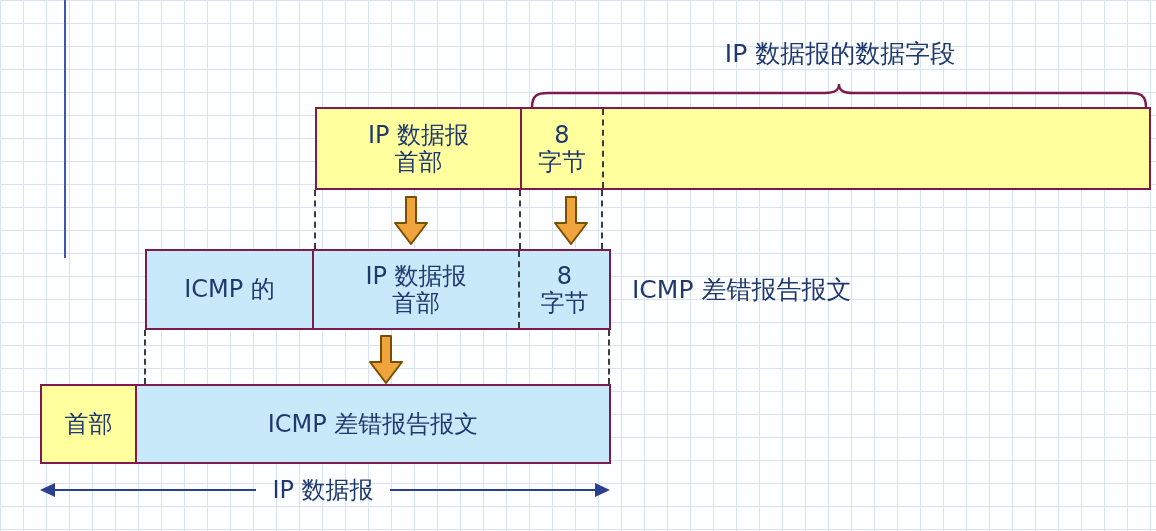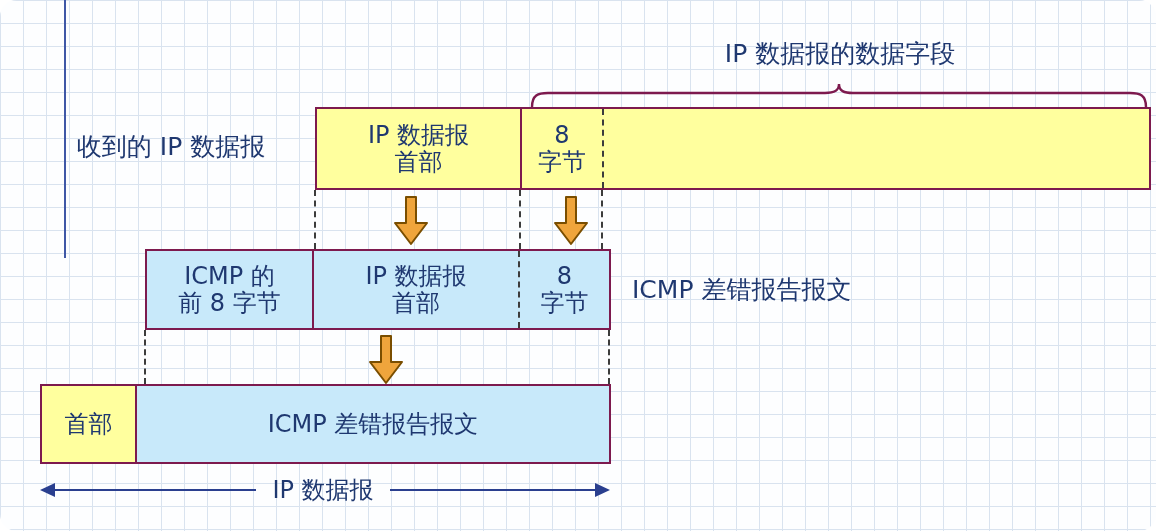--- a/index.html
+++ b/index.html
@@ -15,21 +15,20 @@
   *{box-sizing:border-box;margin:0;padding:0}
   html,body{width:1156px;height:531px;overflow:hidden}
   body{font-family:"DejaVu Sans","Liberation Sans",sans-serif}
   .stage{
     position:relative;width:1156px;height:531px;
     background-color:#fdfeff;
     background-image:
       linear-gradient(to right,#d9e3ef 1px,transparent 1px),
       linear-gradient(to bottom,#d9e3ef 1px,transparent 1px);
     background-size:23px 23px;
-    border-radius:17px;
   }
   .cap{
     position:absolute;color:var(--text);font-size:25px;
     white-space:nowrap;line-height:1.15;
   }
   .bar{
     position:absolute;display:flex;
     border:2px solid var(--border);
   }
   .cell{
@@ -52,21 +51,20 @@
 <div class="stage">
 
   <div class="vline" style="left:64px;top:0;height:258px"></div>
 
   <div class="cap" style="left:540px;top:40px;width:600px;text-align:center">IP 数据报的数据字段</div>
 
   <svg class="abs" style="left:530px;top:82px" width="620" height="27" viewBox="0 0 620 27">
     <path d="M2,25 C2,13 8,11 18,11 L295,11 C304,11 309,9 309,2 C309,9 314,11 323,11 L600,11 C610,11 616,13 616,25" fill="none" stroke="#7D1A4E" stroke-width="2.4" stroke-linecap="round"></path>
   </svg>
 
-  <div class="cap" style="left:35px;top:133px;width:272px;text-align:center">收到的 IP 数据报</div>
 
   <div class="bar fill-yellow" style="left:315px;top:107px;width:836px;height:83px">
     <div class="cell sep-solid" style="width:205px">
       <span>IP 数据报</span>
       <span>首部</span>
     </div>
     <div class="cell sep-dash" style="width:82px">
       <span>8</span>
       <span>字节</span>
     </div>
@@ -80,21 +78,20 @@
   <svg class="abs" style="left:393px;top:196px" width="36" height="50" viewBox="0 0 36 50">
     <polygon points="13,1 23,1 23,27 34,27 18,48 2,27 13,27" fill="#EFA53C" stroke="#7A4E00" stroke-width="2" stroke-linejoin="round"></polygon>
   </svg>
   <svg class="abs" style="left:553px;top:196px" width="36" height="50" viewBox="0 0 36 50">
     <polygon points="13,1 23,1 23,27 34,27 18,48 2,27 13,27" fill="#EFA53C" stroke="#7A4E00" stroke-width="2" stroke-linejoin="round"></polygon>
   </svg>
 
   <div class="bar fill-blue" style="left:145px;top:249px;width:466px;height:81px">
     <div class="cell sep-solid" style="width:167px">
       <span>ICMP 的</span>
-      <span>前 8 字节</span>
     </div>
     <div class="cell sep-dash" style="width:206px">
       <span>IP 数据报</span>
       <span>首部</span>
     </div>
     <div class="cell" style="flex:1">
       <span>8</span>
       <span>字节</span>
     </div>
   </div>

